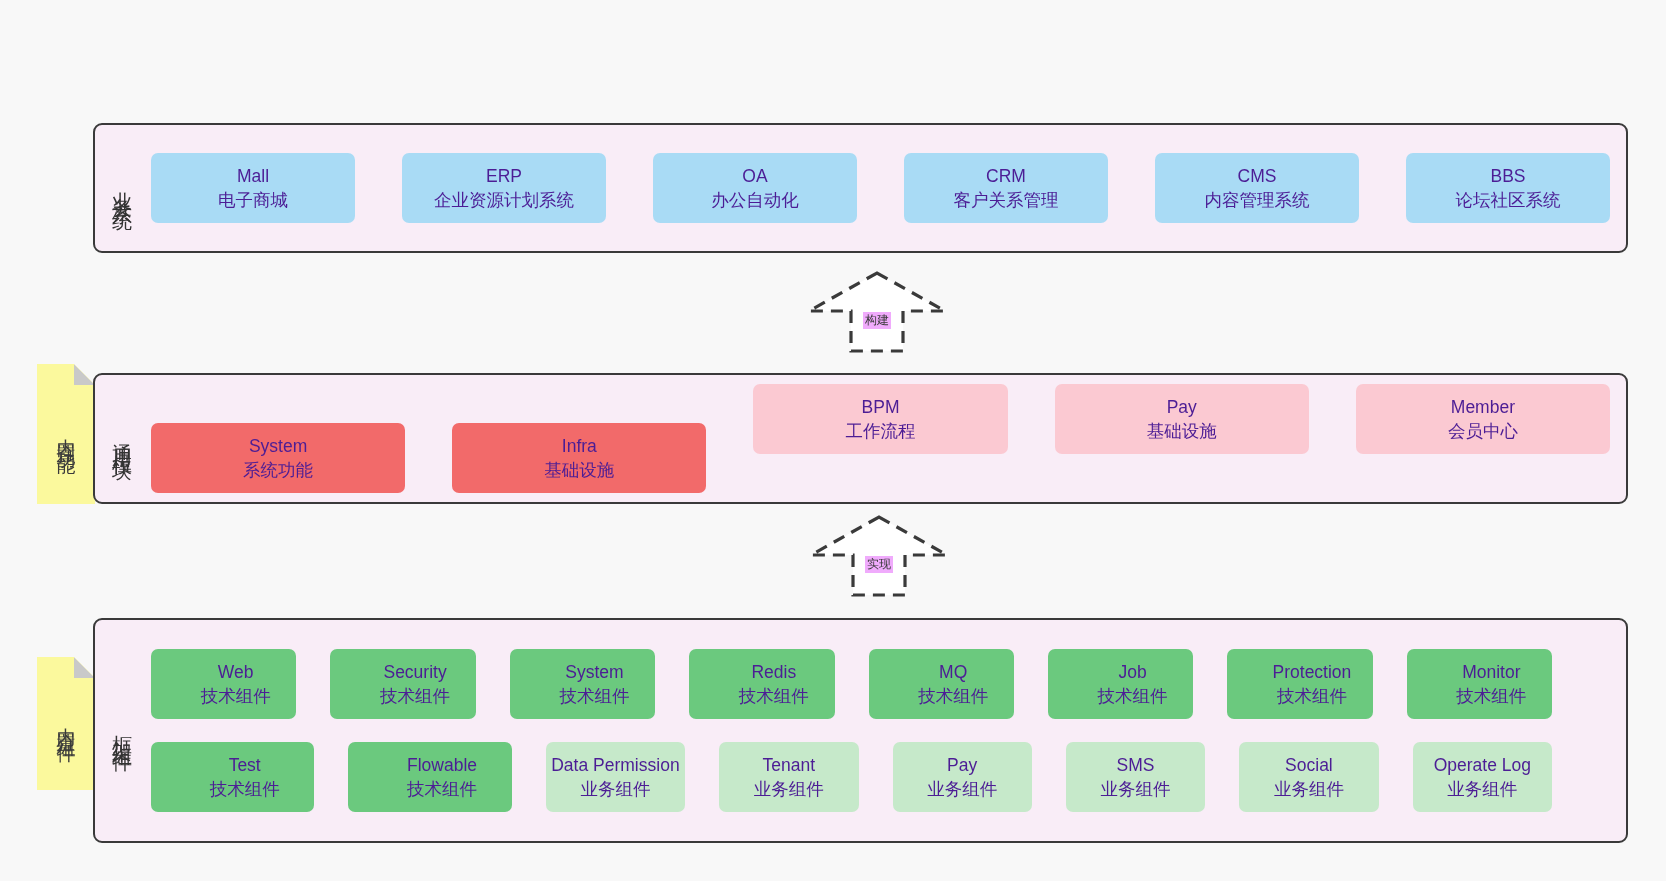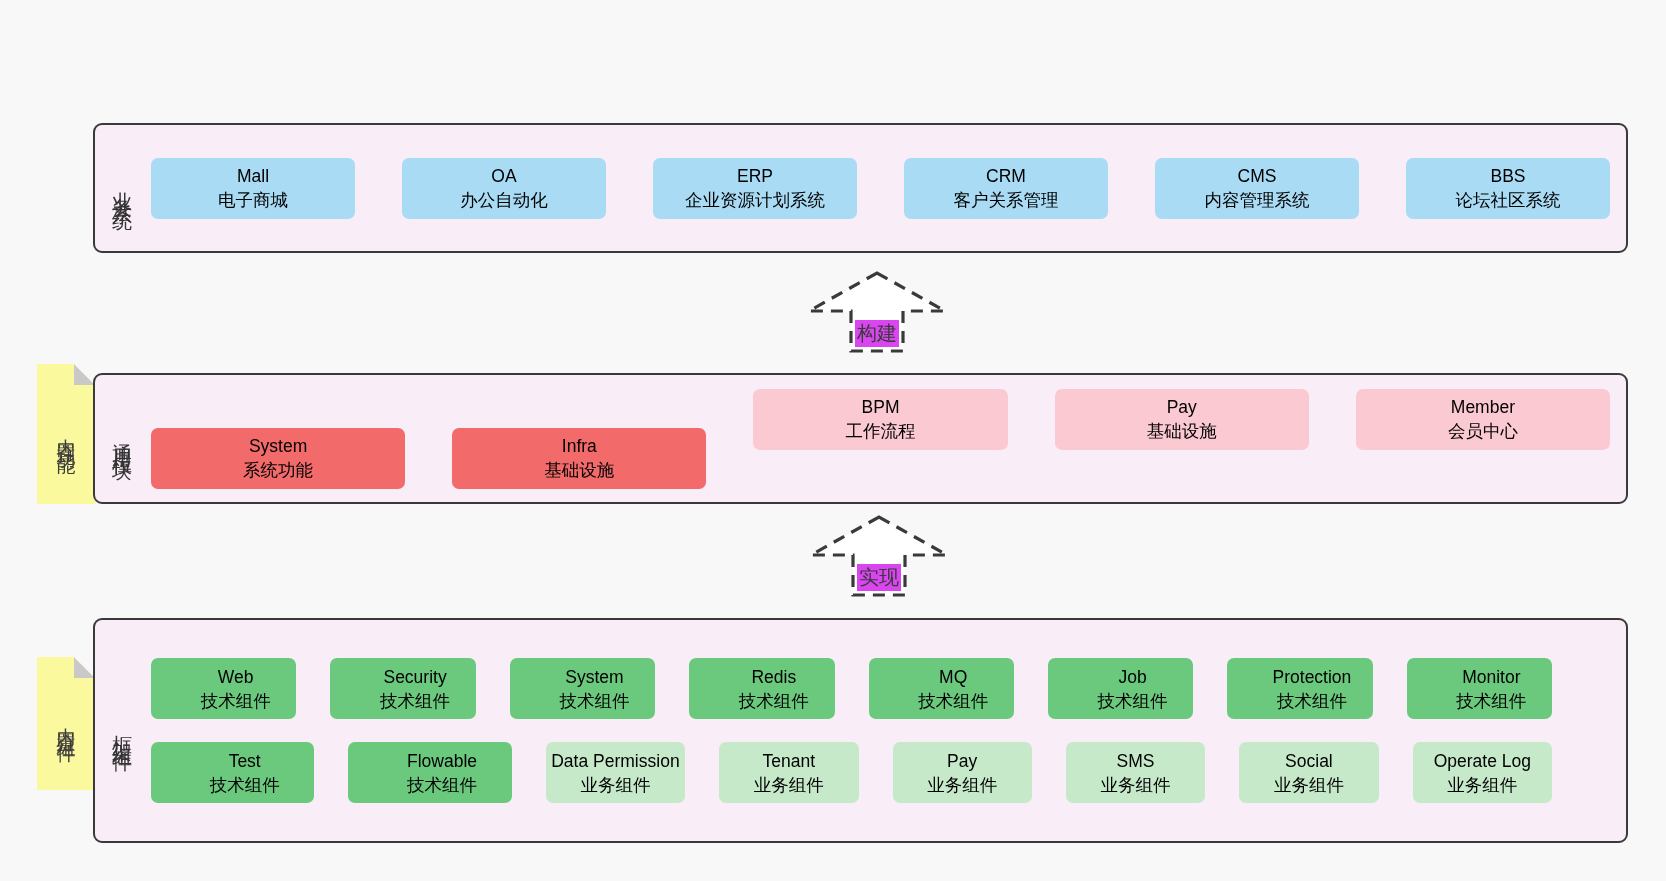--- a/index.html
+++ b/index.html
@@ -61,47 +61,46 @@
     display:flex; flex-direction:column; justify-content:center;
     row-gap:23px;
     padding-right:16px;
   }
   .box-row { display:flex; column-gap:47px; }
   .box-row.cols8 { column-gap:34px; padding-right:58px; }
 
   
   .box {
     flex:1;
-    height:61px;
+    height:70px;
     border-radius:7px;
     display:flex; flex-direction:column;
     align-items:center; justify-content:center;
     text-align:center;
     font-size:17.5px; line-height:24px;
-    color:#000000;
+    color:#4c1d95;
   }
   .blue       { background:#a9dbf5; }
   .red        { background:#f26a6a;margin-top:39px; }
   .pink       { background:#fbc9d2; }
   .green      { background:#6bc97e;padding-left:24px; }
   .lightgreen { background:#c6e9ca;text-align:center; }
 
   
   .arrow { position:absolute; width:146px; height:84px; z-index:0; }
   #arrow-build     { left:804px; top:270px; }
   #arrow-implement { left:806px; top:514px; }
   .arrow svg { display:block; }
   .arrow-label {
     position:absolute; left:50%; top:42px;
     transform:translateX(-50%);
-    background:#d946ef;
+    background:#f0abfc;
     padding:0 2px;
-    font-size:20px; color:#3a3a3a;
+    font-size:12px; color:#3a3a3a;
     white-space:nowrap;
-    margin-top:8px;
   }
 </style>
 </head>
 <body>
 
 <div class="note" id="note-common">
   <span class="fold"></span>
   <span class="vtext">内置功能</span>
 </div>
 
@@ -128,26 +127,26 @@
   <div class="layer-label">
     <span class="vtext">业务系统</span>
   </div>
   <div class="layer-content">
     <div class="box-row">
       <div class="box blue">
         <div>Mall</div>
         <div>电子商城</div>
       </div>
       <div class="box blue">
+        <div>ERP</div>
+        <div>企业资源计划系统</div>
+      </div>
+      <div class="box blue">
         <div>OA</div>
         <div>办公自动化</div>
-      </div>
-      <div class="box blue">
-        <div>ERP</div>
-        <div>企业资源计划系统</div>
       </div>
       <div class="box blue">
         <div>CRM</div>
         <div>客户关系管理</div>
       </div>
       <div class="box blue">
         <div>CMS</div>
         <div>内容管理系统</div>
       </div>
       <div class="box blue">

